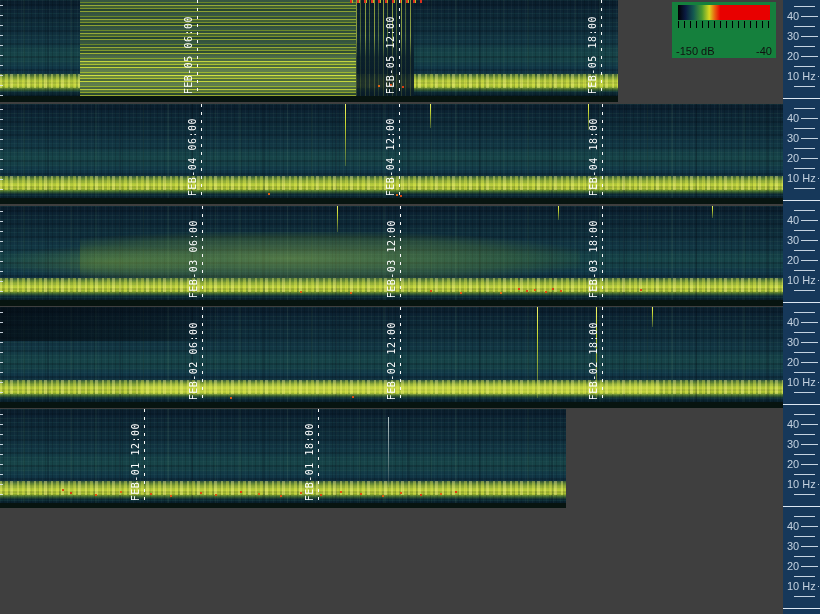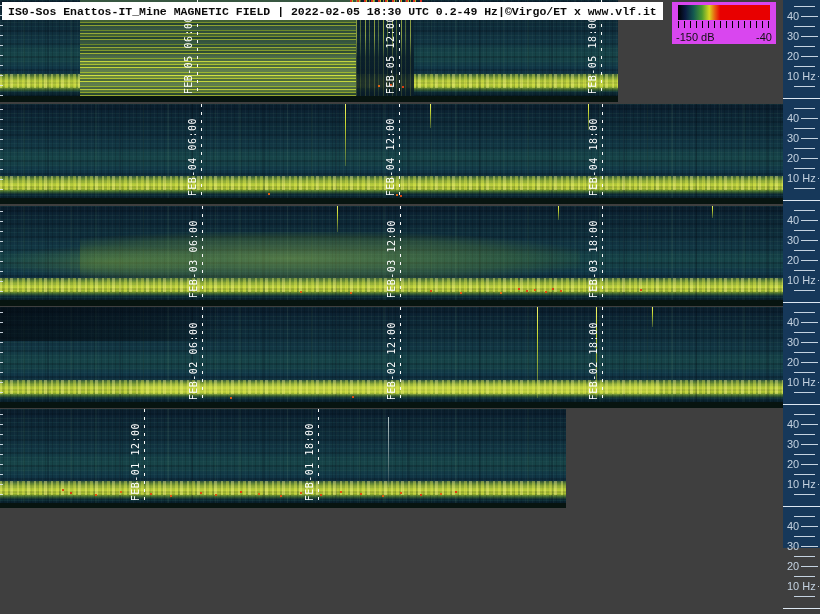--- a/index.html
+++ b/index.html
@@ -69,30 +69,30 @@
       240px 82px 0 #e33b10,258px 84px 0 #e06414,280px 86px 0 #de4a12,300px 83px 0 #e55512,
       320px 85px 0 #d84612,340px 82px 0 #e25010,360px 84px 0 #e04a10,382px 86px 0 #db5a12,
       400px 83px 0 #e8500e,420px 85px 0 #d83c12,440px 84px 0 #e06414,455px 82px 0 #e33b10;}
 
   
   .titlebar{position:absolute;left:2px;top:2px;height:18px;background:#ffffff;
     display:flex;align-items:center;padding:0 6px;z-index:30;}
   .titlebar span{font:bold 11.5px "Liberation Mono","DejaVu Sans Mono",monospace;color:#0a0a0a;white-space:nowrap;}
 
   
-  .colorbar{position:absolute;left:672px;top:2px;width:104px;height:42px;background:#d946ef;z-index:30;}
+  .colorbar{position:absolute;left:672px;top:2px;width:104px;height:56px;background:#15803d;z-index:30;}
   .cb-grad{position:absolute;left:6px;top:3px;width:92px;height:15px;
     background:linear-gradient(90deg,#000000 0%,#0a1a40 8%,#145a50 17%,#4a9a30 26%,#d8d820 34%,#e86010 40%,#e80000 46%,#e80000 100%);}
   .cb-ticks{position:absolute;left:6px;top:19px;width:92px;height:7px;
     background:repeating-linear-gradient(90deg,#000 0 1px,transparent 1px 6px);}
   .cb-labels{position:absolute;left:4px;right:4px;bottom:1px;display:flex;justify-content:space-between;
     font:11px "Liberation Sans",sans-serif;color:#111;}
 
   
-  .axiscol{position:absolute;left:783px;top:0;width:37px;height:548px;background:#16385a;z-index:20;}
+  .axiscol{position:absolute;left:783px;top:0;width:37px;height:614px;background:#16385a;z-index:20;}
   .asec{position:absolute;left:0;width:100%;height:102px;}
   .mt{position:absolute;right:5px;width:21px;height:1px;background:#c4d2e0;}
   .sep{position:absolute;left:0;right:0;top:101px;height:1px;background:#dde8f2;}
   .lrow{position:absolute;left:4px;right:2px;height:12px;display:flex;align-items:center;gap:2px;
     font:11px "Liberation Sans",sans-serif;color:#c4d2e0;}
   .lrow i{flex:1;height:1px;background:#c4d2e0;}
 </style>
 </head>
 <body>
 
@@ -194,23 +194,20 @@
     <div class="marker" style="left:144px">
       <i class="mline"></i>
       <span class="mlabel">FEB-01 12:00</span>
     </div>
     <div class="marker" style="left:318px">
       <i class="mline"></i>
       <span class="mlabel">FEB-01 18:00</span>
     </div>
   </div>
 
-  <div class="titlebar">
-    <span>IS0-Sos Enattos-IT_Mine MAGNETIC FIELD | 2022-02-05 18:30 UTC 0.2-49 Hz|©Virgo/ET x www.vlf.it</span>
-  </div>
 
   <div class="colorbar">
     <div class="cb-grad"></div>
     <div class="cb-ticks"></div>
     <div class="cb-labels">
       <span>-150 dB</span>
       <span>-40</span>
     </div>
   </div>
 

